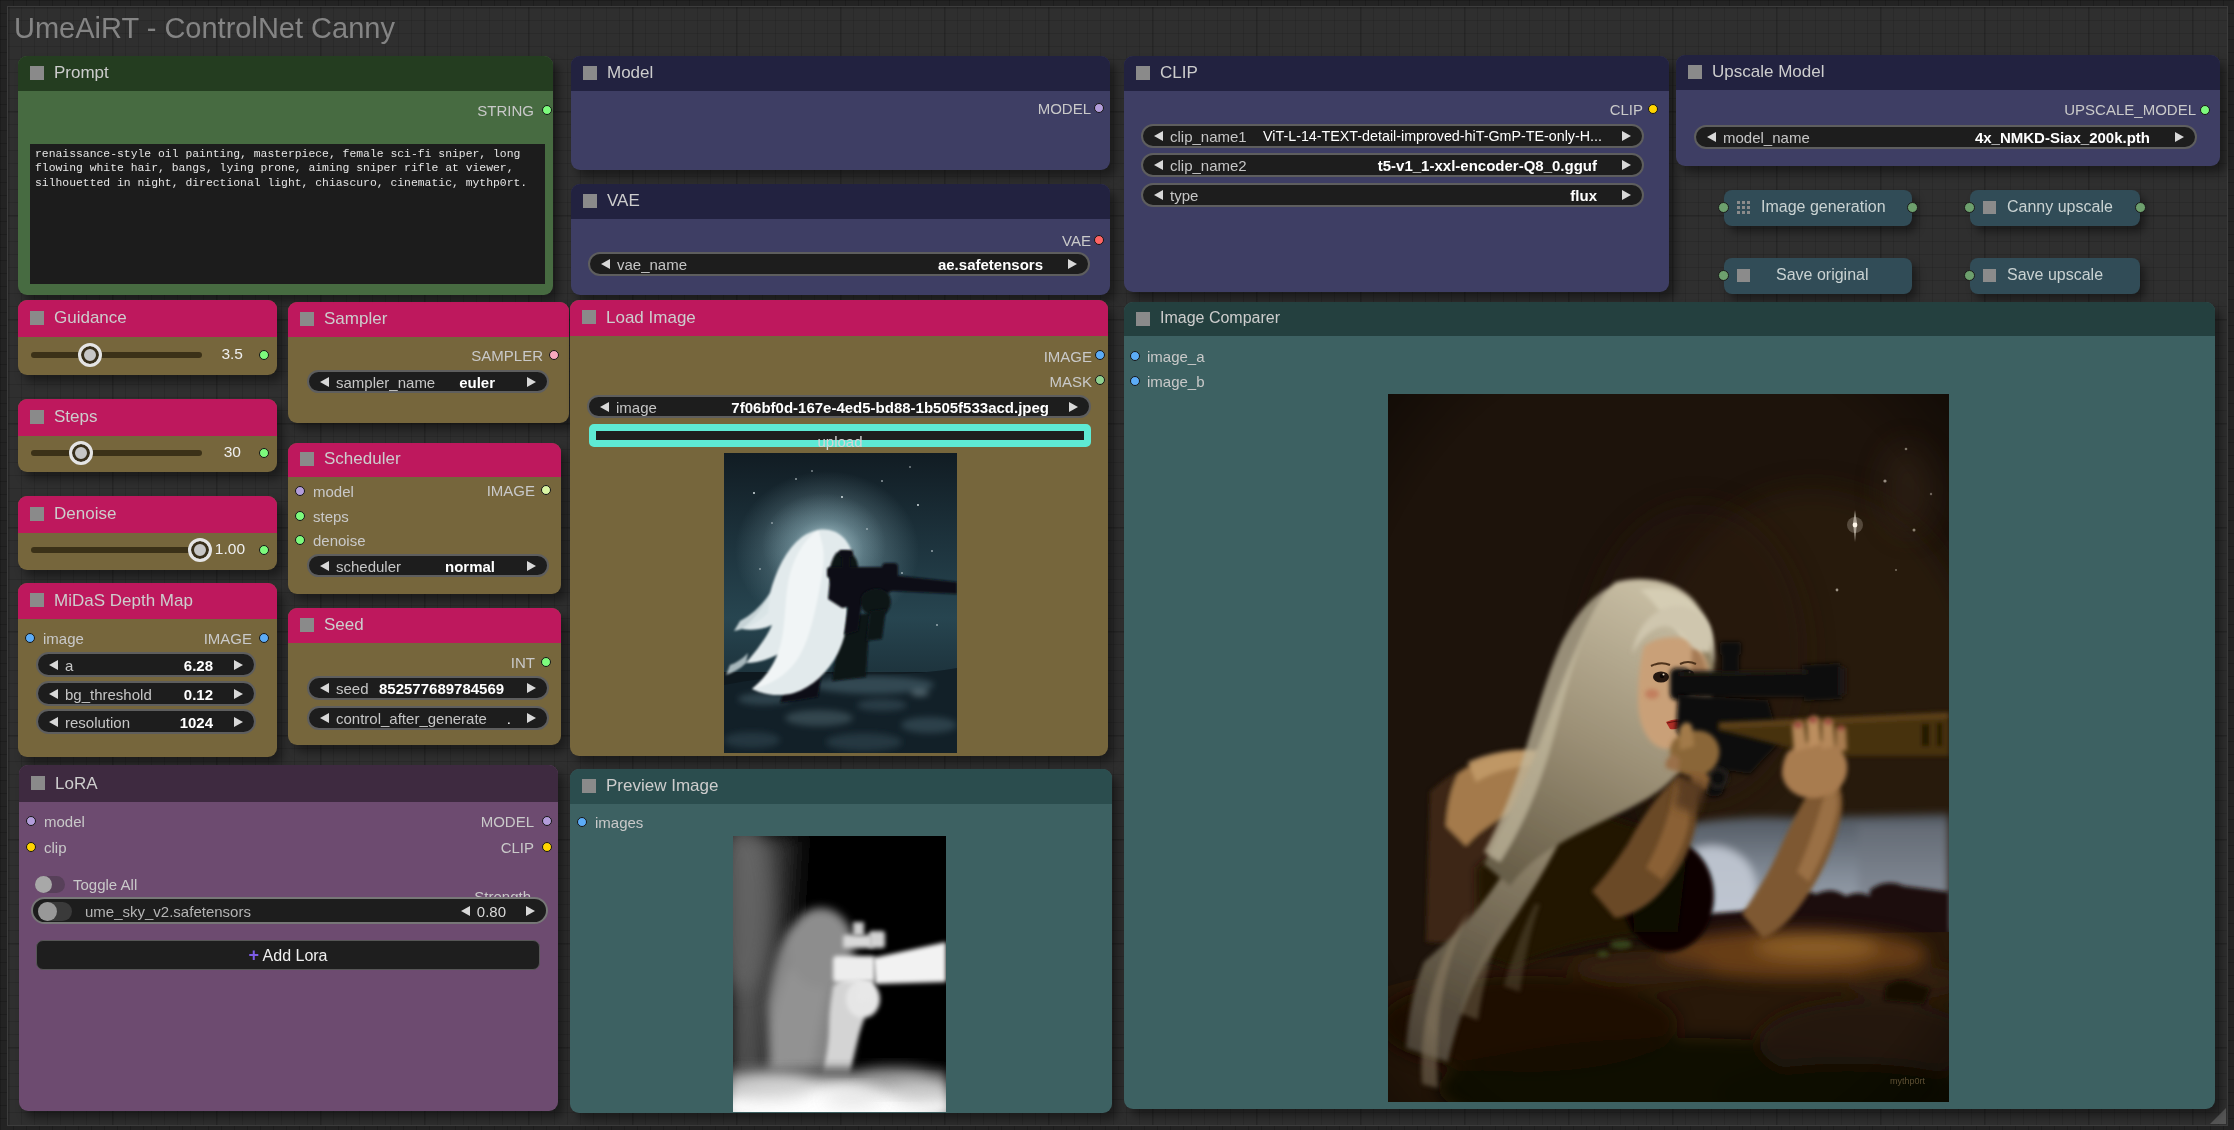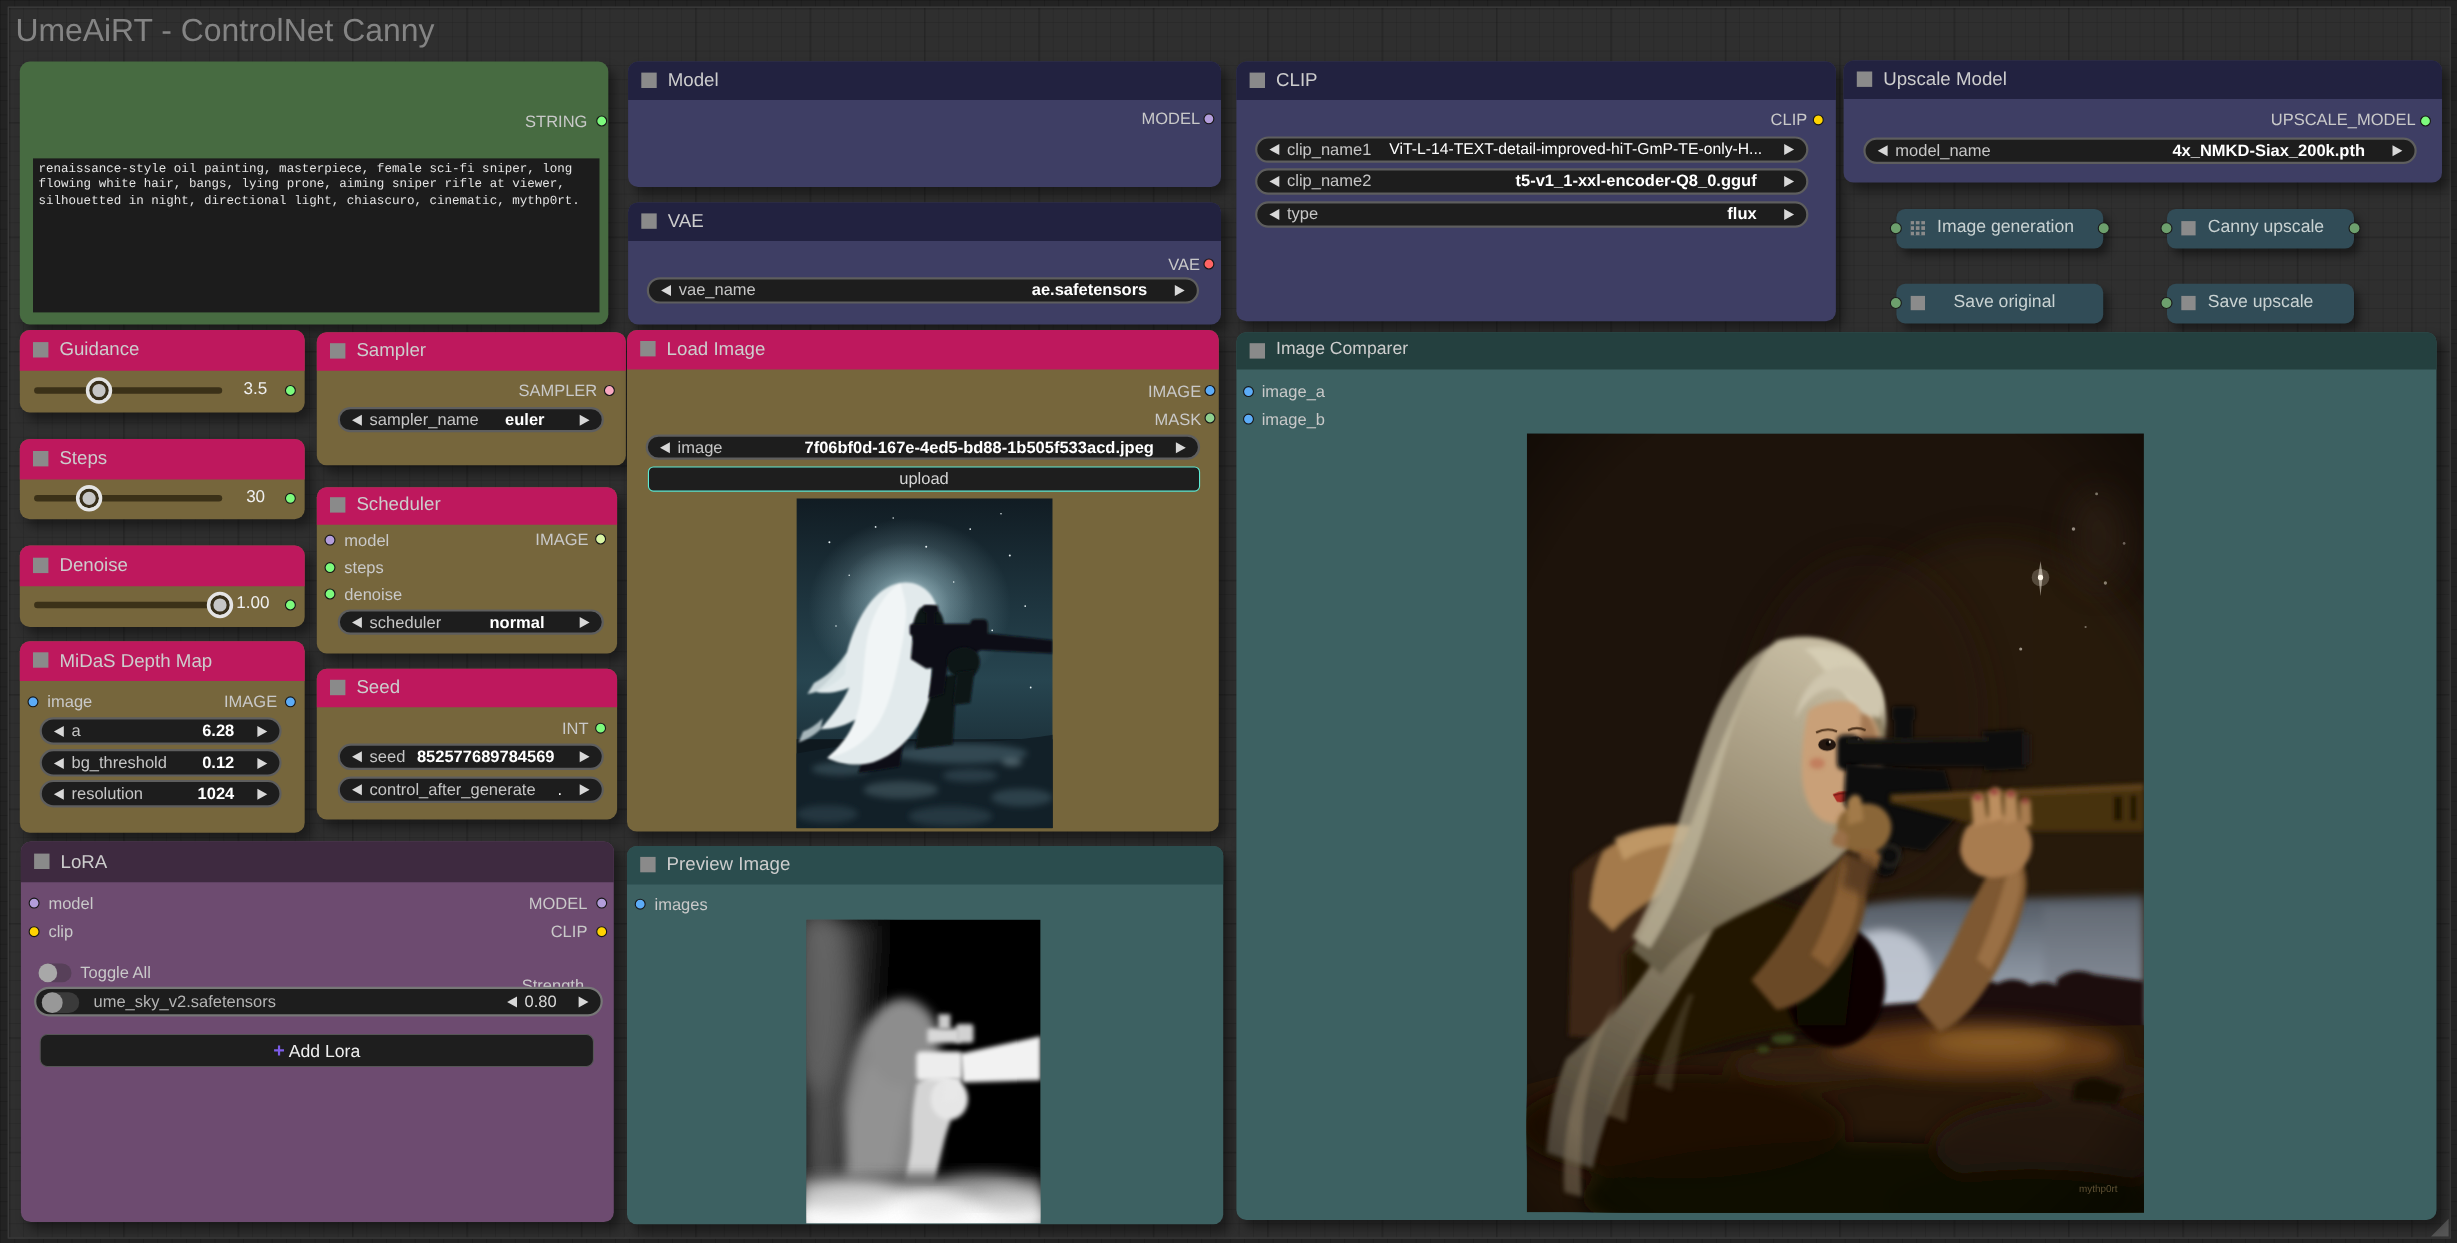--- a/index.html
+++ b/index.html
@@ -37,20 +37,24 @@
 .teal{background:#3d6162}.teal .hd{background:#24403f}
 </style>
 </head>
 <body>
 <div id="grp">
     <span id="gt">UmeAiRT - ControlNet Canny</span>
     <div id="rsz"></div>
   </div>
 
 <div class="node green" style="left:18px;top:56px;width:535px;height:239px">
+ <div class="hd">
+      <div class="sq"></div>
+      <span class="tt">Prompt</span>
+    </div>
  <span class="pl" style="right:19px;top:46px">STRING</span>
  <div class="dot" style="right:1px;top:49px;background:#7dfb7d"></div>
  <div style="position:absolute;left:12px;top:88px;width:515px;height:140px;background:#1c1c1c;color:#e4e4e4;font-family:'Liberation Mono',monospace;font-size:11.4px;line-height:14.3px;padding:3px 5px;white-space:nowrap">renaissance-style oil painting, masterpiece, female sci-fi sniper, long<br>flowing white hair, bangs, lying prone, aiming sniper rifle at viewer,<br>silhouetted in night, directional light, chiascuro, cinematic, mythp0rt.</div>
 </div>
 
 <div class="node navy" style="left:571px;top:56px;width:539px;height:114px">
  <div class="hd">
       <div class="sq"></div>
       <span class="tt">Model</span>
     </div>
@@ -295,21 +299,21 @@
  <span class="pl" style="right:16px;top:48px">IMAGE</span>
  <div class="dot" style="right:3px;top:50px;background:#5cacf7"></div>
  <span class="pl" style="right:16px;top:73px">MASK</span>
  <div class="dot" style="right:3px;top:75px;background:#8fd08f"></div>
  <div class="pill" style="left:17px;top:95px;width:504px;height:23px">
       <span class="al"></span>
       <span class="lb">image</span>
       <span class="vl" style="right:40px">7f06bf0d-167e-4ed5-bd88-1b505f533acd.jpeg</span>
       <span class="ar"></span>
     </div>
- <div style="position:absolute;left:19px;top:124px;width:502px;height:23px;background:#1e1e1e;border:1px solid #5eead4;border-radius:5px;text-align:center;line-height:21px;font-size:15px;color:#d6d6d6">upload</div>
+ <div style="position:absolute;left:19px;top:124px;width:502px;height:23px;background:#1e1e1e;border:7px solid #5eead4;border-radius:5px;text-align:center;line-height:21px;font-size:15px;color:#d6d6d6">upload</div>
  <div id="img1" style="position:absolute;left:154px;top:153px;width:233px;height:300px">
 <svg width="233" height="300" viewBox="0 0 233 300">
 <defs>
 <linearGradient id="sky1" x1="0" y1="0" x2="0" y2="1">
 <stop offset="0" stop-color="#111c23"></stop>
             <stop offset="0.3" stop-color="#1d333d"></stop>
             <stop offset="0.55" stop-color="#274550"></stop>
             <stop offset="0.78" stop-color="#1b2f38"></stop>
             <stop offset="1" stop-color="#0c1419"></stop>
 </linearGradient>

